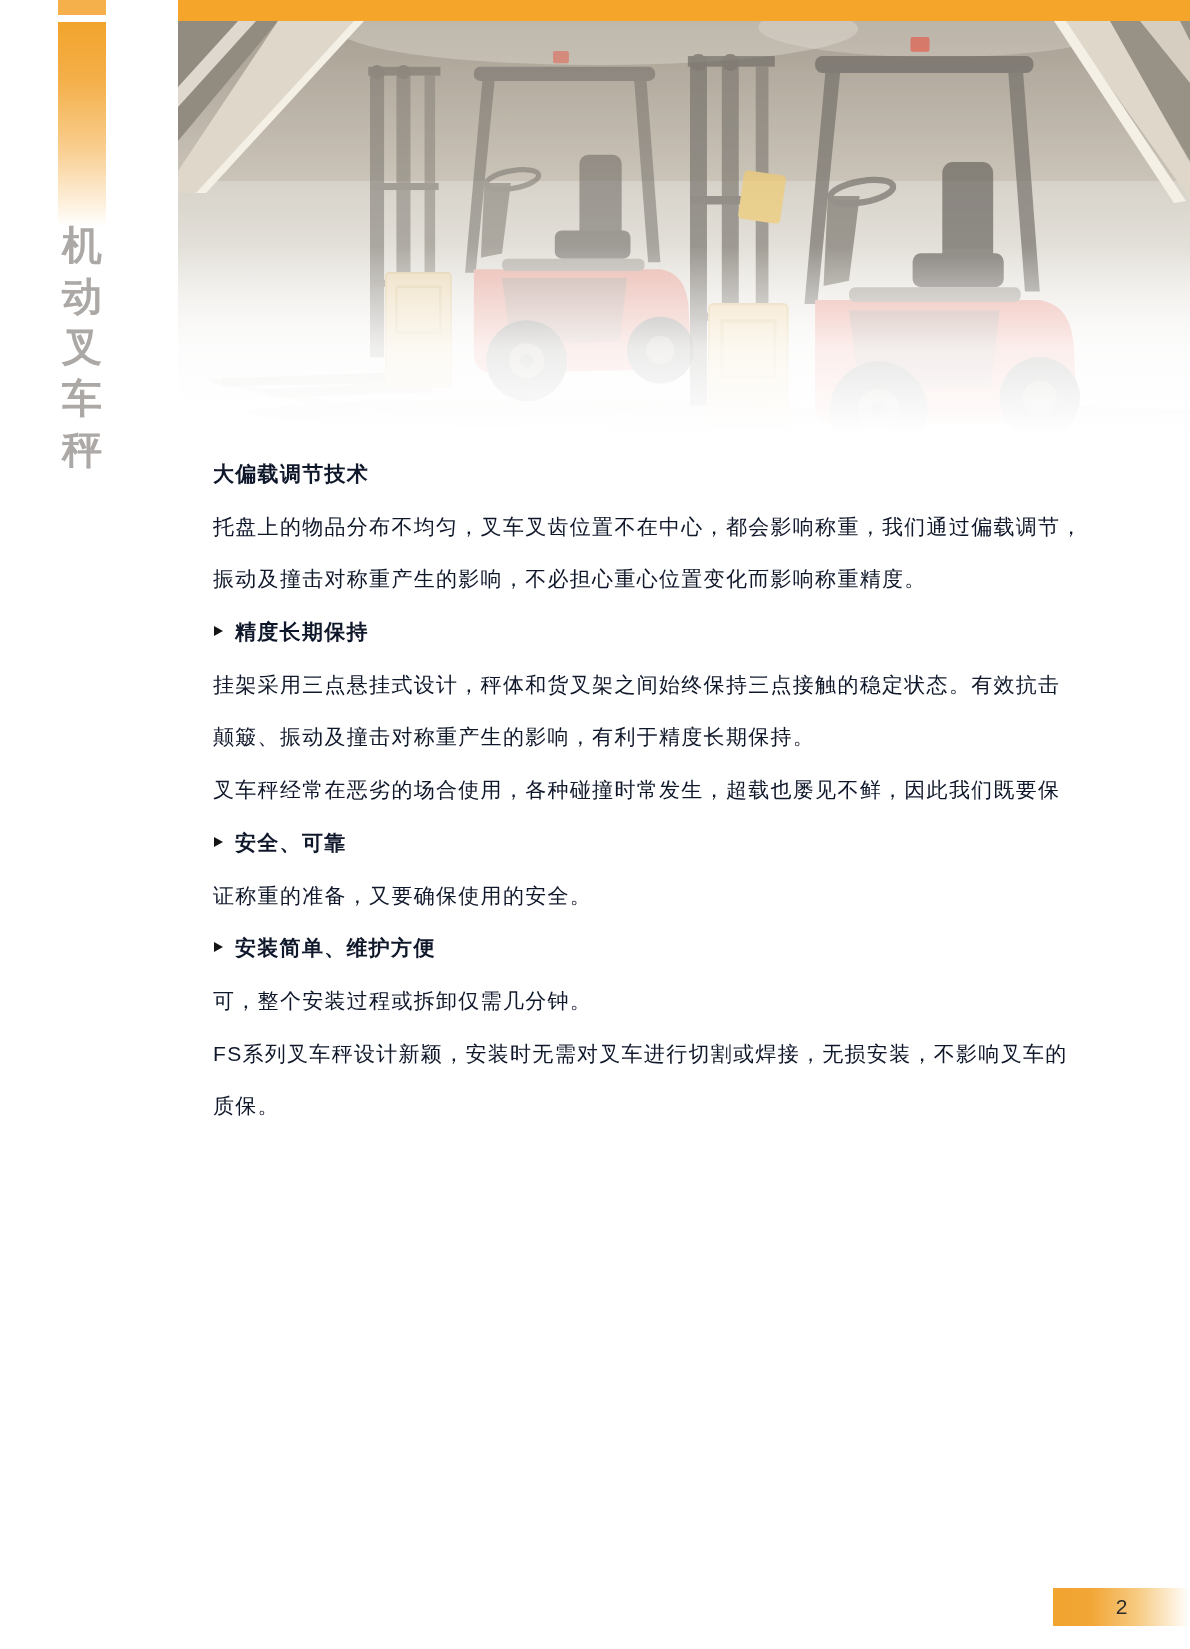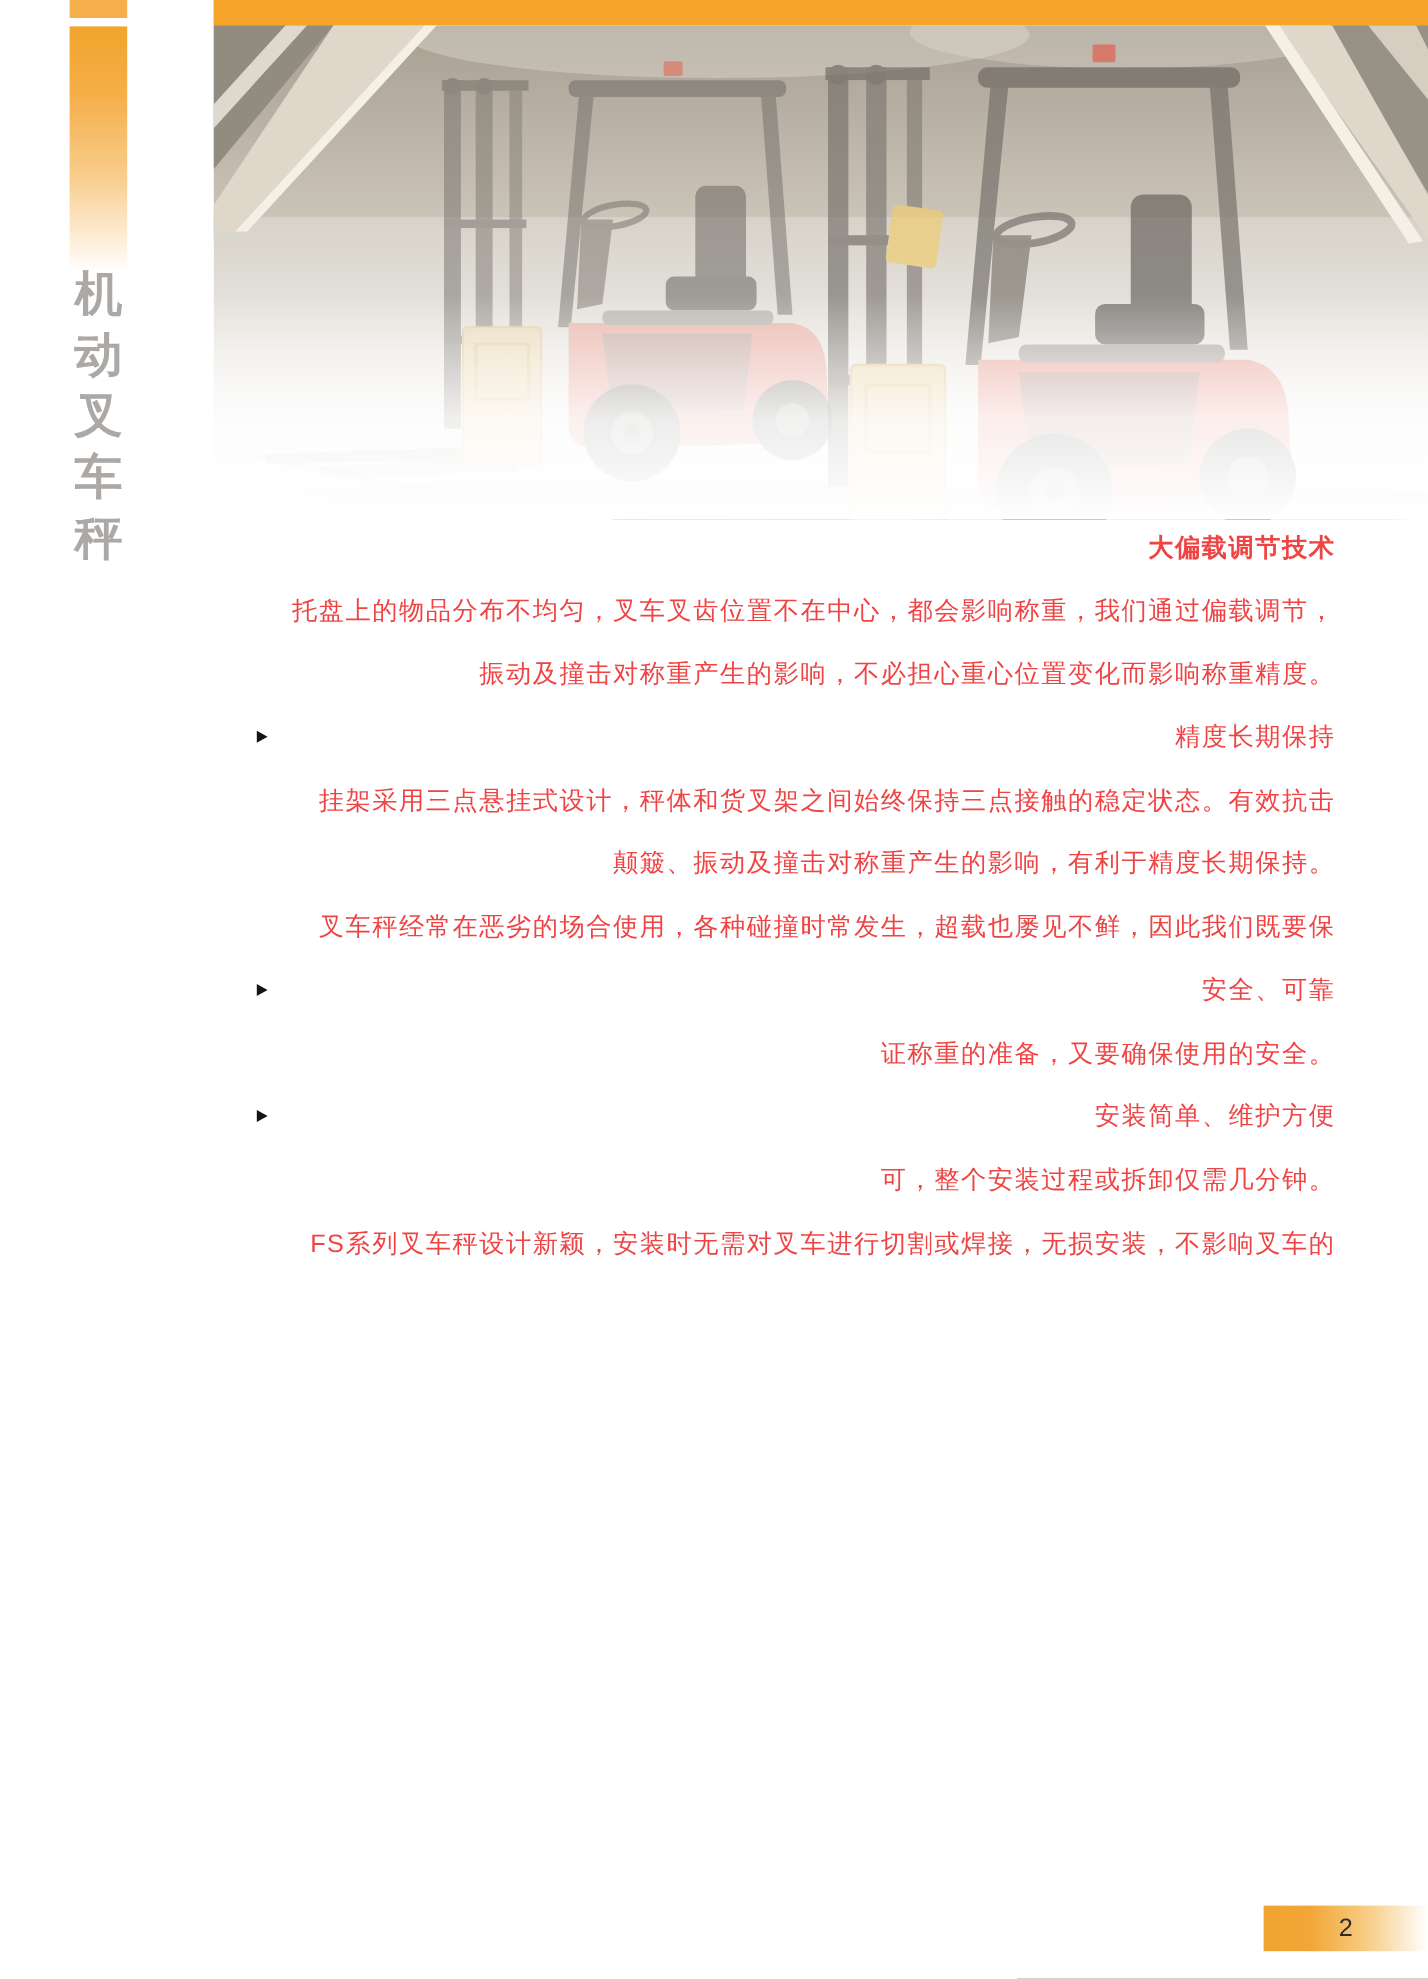--- a/index.html
+++ b/index.html
@@ -17,25 +17,25 @@
   .v-title { position:absolute; left:58px; top:221px; width:48px; text-align:center; }
   .v-title span {
     display:block; height:51px; line-height:48px; font-size:40px; font-weight:bold;
     color:#ACA8A5; letter-spacing:0;
   }
   
   .banner { position:absolute; left:178px; top:0; width:1012px; height:21px; background:#F4A52A; }
   .hero { position:absolute; left:178px; top:21px; width:1012px; height:412px; }
   .hero svg { display:block; }
   
-  .content { position:absolute; left:213px; top:443px; width:900px; color:#ef4444;text-align:right; }
+  .content { position:absolute; left:213px; top:460px; width:900px; color:#0f172a; }
   .line { position:relative; height:52.7px; font-size:21px; line-height:27px; letter-spacing:1.3px; white-space:nowrap; }
   .line .txt { display:inline-block; }
   .line.h .txt { font-weight:bold; }
-  .line.bh .txt { font-weight:normal; margin-left:4px; }
+  .line.bh .txt { font-weight:bold; margin-left:22px; }
   .line.ind .txt { }
   .tri {
     position:absolute; left:1px; top:8px; width:0; height:0;
     border-left:9px solid #141414; border-top:5px solid transparent; border-bottom:5px solid transparent;
   }
   
   .pagenum {
     position:absolute; left:1053px; top:1588px; width:137px; height:38px;
     background:linear-gradient(90deg,#F1A42F 0%,#F2A636 28%,#F7CB83 62%,#FFFFFF 100%);
     text-align:center; line-height:38px; font-size:21px; color:#2B2B2B;
@@ -163,19 +163,20 @@
     <div class="line"><span class="txt">振动及撞击对称重产生的影响，不必担心重心位置变化而影响称重精度。</span></div>
     <div class="line bh"><span class="tri"></span><span class="txt">精度长期保持</span></div>
     <div class="line ind"><span class="txt">挂架采用三点悬挂式设计，秤体和货叉架之间始终保持三点接触的稳定状态。有效抗击</span></div>
     <div class="line"><span class="txt">颠簸、振动及撞击对称重产生的影响，有利于精度长期保持。</span></div>
     <div class="line ind"><span class="txt">叉车秤经常在恶劣的场合使用，各种碰撞时常发生，超载也屡见不鲜，因此我们既要保</span></div>
     <div class="line bh"><span class="tri"></span><span class="txt">安全、可靠</span></div>
     <div class="line"><span class="txt">证称重的准备，又要确保使用的安全。</span></div>
     <div class="line bh"><span class="tri"></span><span class="txt">安装简单、维护方便</span></div>
     <div class="line"><span class="txt">可，整个安装过程或拆卸仅需几分钟。</span></div>
     <div class="line ind"><span class="txt">FS系列叉车秤设计新颖，安装时无需对叉车进行切割或焊接，无损安装，不影响叉车的</span></div>
+    <div class="line"><span class="txt">质保。</span></div>
   </div>
 
   <div class="pagenum">
     <span>2</span>
   </div>
 
 </div>
 
 </body></html>

